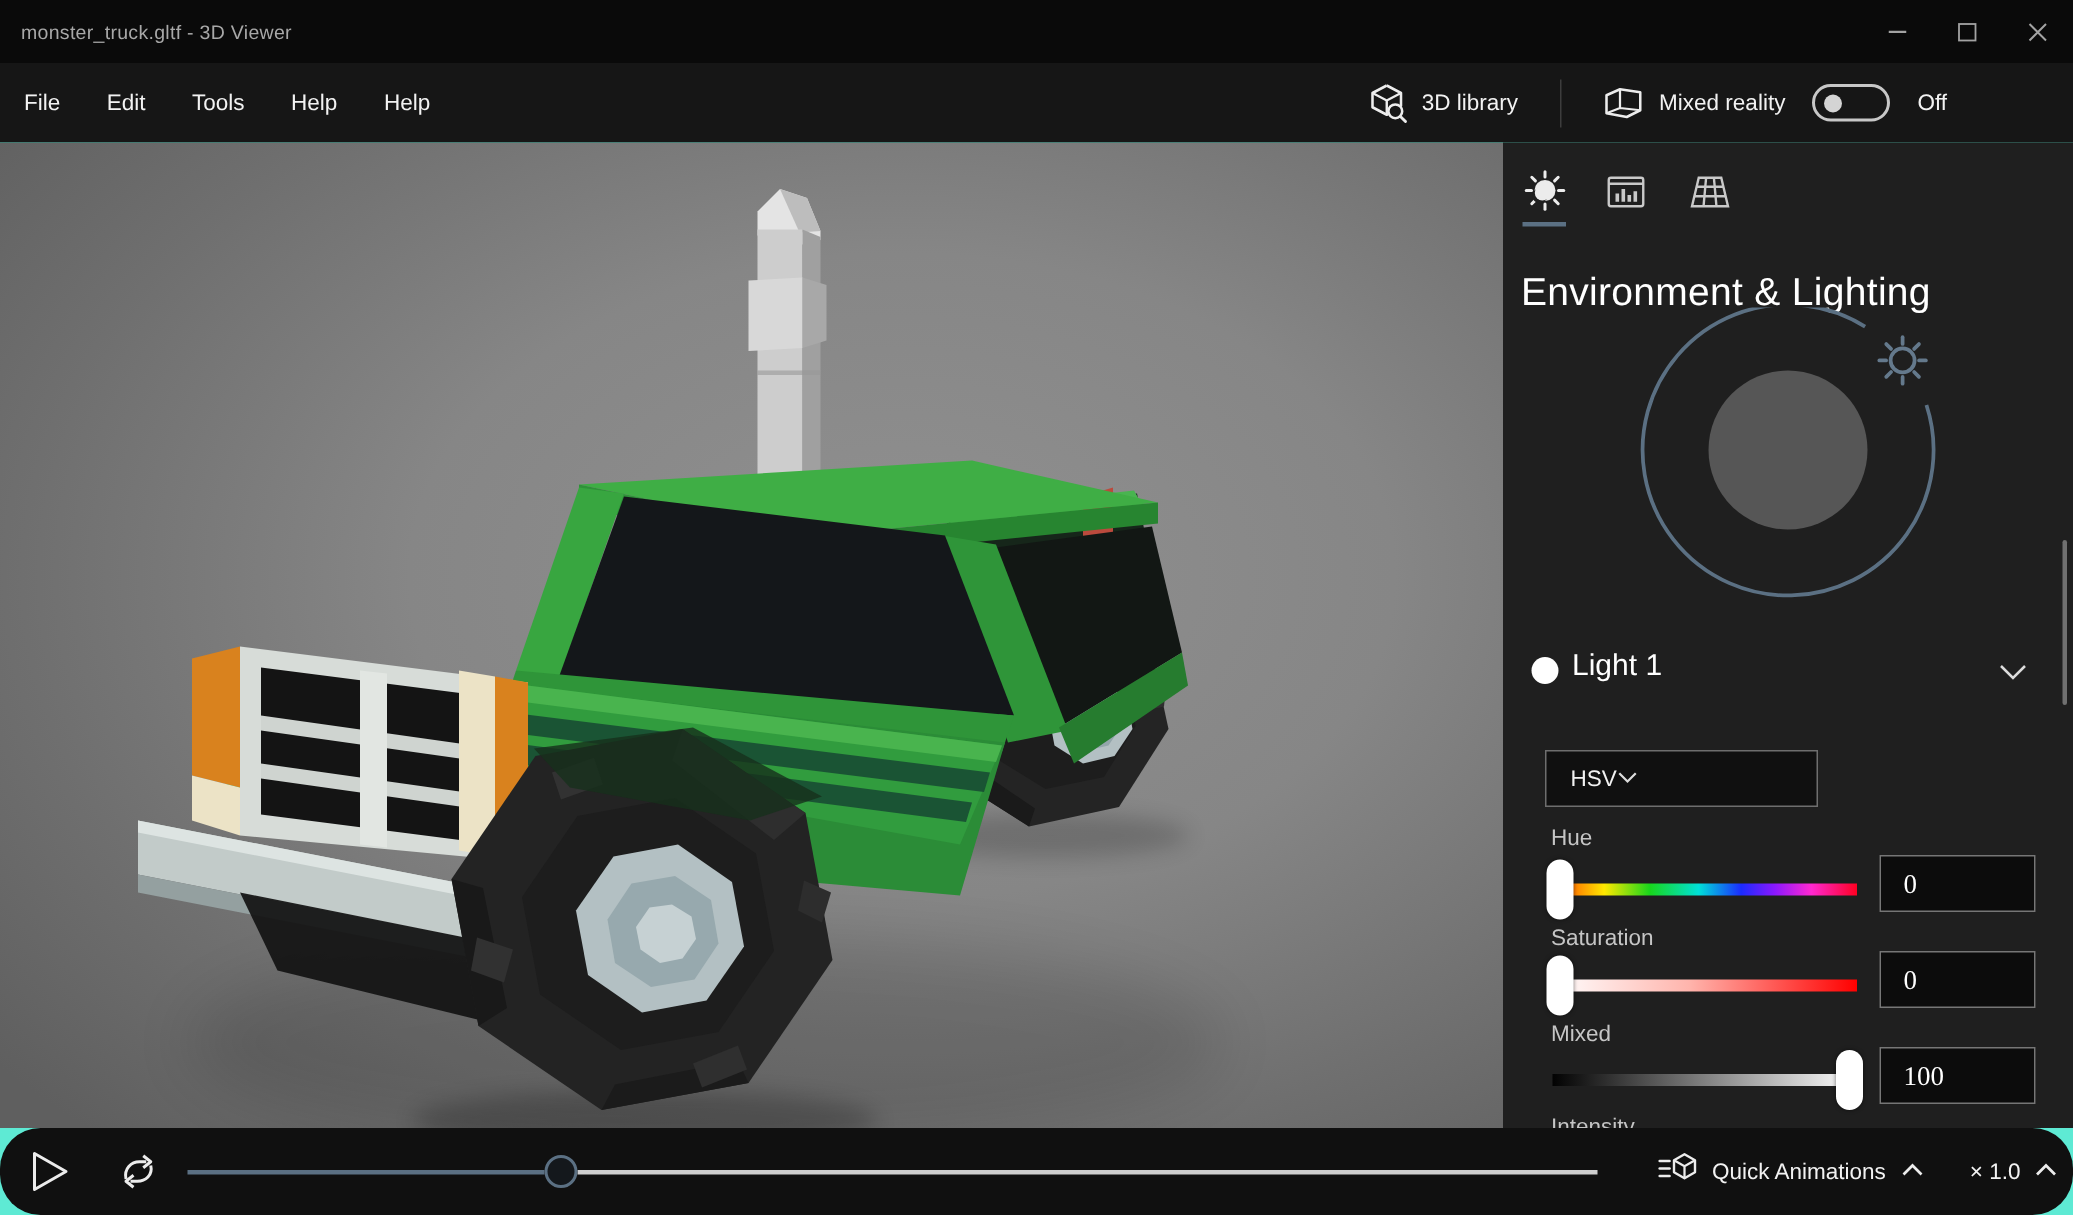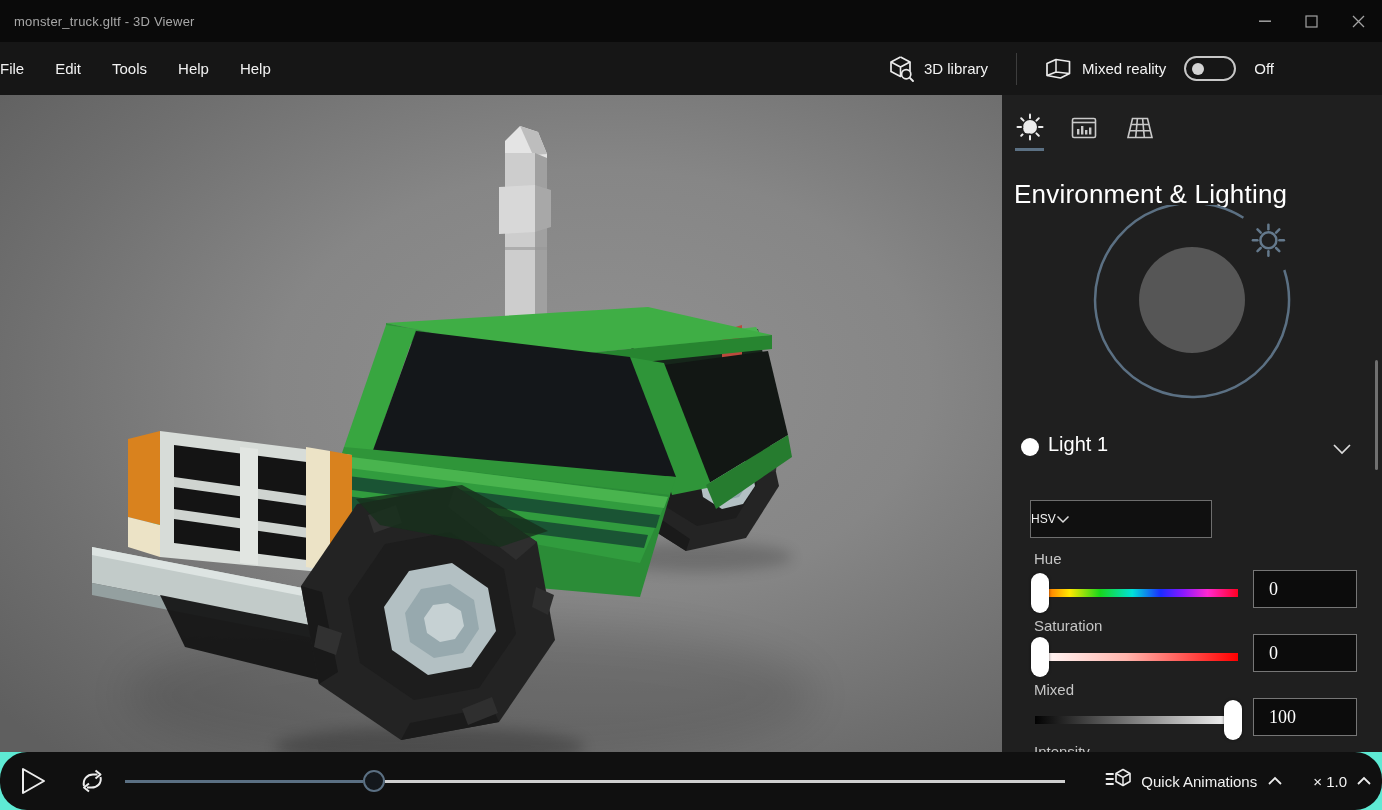--- a/index.html
+++ b/index.html
@@ -9,23 +9,23 @@
 
   
   .titlebar { height:42px; background:#0a0a0a; display:flex; align-items:center; flex:0 0 auto; }
   .title-text { color:#a8a8a8; font-size:13px; padding-left:14px; letter-spacing:.2px; }
   .win-controls { margin-left:auto; display:flex; height:100%; }
   .win-btn { width:47px; height:100%; display:flex; align-items:center; justify-content:center; }
   .win-btn svg { display:block; }
 
   
   .menubar { height:53px; background:#161616; display:flex; align-items:center; flex:0 0 auto; }
-  .menu-left { display:flex; align-items:flex-start; }
+  .menu-left { display:flex; align-items:flex-start; padding-left:16px; }
   .menu-item { color:#f2f2f2; font-size:15px; margin-right:31px; cursor:default; }
-  .menu-right { margin-left:auto; display:flex; align-items:center; padding-right:108px; }
+  .menu-right { margin-left:auto; display:flex; align-items:center; padding-right:84px; }
   .toolbtn { display:flex; align-items:center; color:#f2f2f2; font-size:15px; }
   .toolbtn svg { margin-right:9px; display:block; }
   .vdivider { width:1px; height:32px; background:#3d3d3d; margin:0 26px 0 28px; }
   .toggle { width:52px; height:25px; border:2px solid #c7c7c7; border-radius:13px; position:relative; margin:0 18px; }
   .toggle .knob { position:absolute; left:6px; top:4.5px; width:12px; height:12px; border-radius:50%; background:#d4d4d4; }
   .toggle-state { color:#f2f2f2; font-size:15px; }
 
   
   .main { display:flex; flex:1 1 auto; height:657px; }
   .viewport { width:1002px; height:657px; position:relative; flex:0 0 auto; }
@@ -37,21 +37,21 @@
   .tab svg { display:block; }
   .tab-underline { position:absolute; left:13px; top:53px; width:29px; height:3px; }
   .panel-title { position:absolute; left:12px; top:84px; color:#ffffff; font-size:26px; font-weight:300; letter-spacing:.2px; }
   .dial { position:absolute; left:80px; top:110px; }
   .light-row { position:absolute; left:0; top:336px; width:452px; height:34px;padding-left:24px; }
   .light-bullet { position:absolute; left:19px; top:7px; width:18px; height:18px; border-radius:50%; background:#ffffff; }
   .light-name { position:absolute; left:46px; top:2px; color:#ffffff; font-size:20px; font-weight:300; }
   .light-chevron { position:absolute; left:330px; top:10px; }
   .dropdown { position:absolute; left:28px; top:405px; width:182px; height:38px; background:#101010;
     border:1px solid #6e6e6e; display:flex; align-items:center; }
-  .dropdown .dd-label { color:#f2f2f2; font-size:12px; }
+  .dropdown .dd-label { color:#f2f2f2; font-size:15px; padding-left:16px; }
   .dropdown svg { margin-left:auto; margin-right:13px; }
   .hexbox { position:absolute; left:220px; top:405px; width:135px; height:38px; background:#101010;
     border:1px solid #6e6e6e; color:#f2f2f2; font-size:15px; line-height:36px; padding-left:18px; }
   .slider-label { position:absolute; left:32px; color:#c5c5c5; font-size:15px; }
   .slider-track { position:absolute; left:33px; width:203px; height:8px; }
   .slider-track .thumb { position:absolute; top:-16px; width:18px; height:40px; border-radius:9px;
     background:#ffffff; box-shadow:0 0 3px rgba(0,0,0,.55); }
   .grad-hue { background:linear-gradient(to right,#ff2000 0%,#ff8a00 8%,#ffe800 17%,#18d61c 32%,#00e0d8 48%,#1b2bff 62%,#8a18ff 73%,#ff28d0 85%,#ff0022 100%); }
   .grad-sat { background:linear-gradient(to right,#ffffff 0%,#ffb4ac 45%,#ff0000 100%); }
   .grad-val { background:linear-gradient(to right,#020202 0%,#ffffff 100%); }

